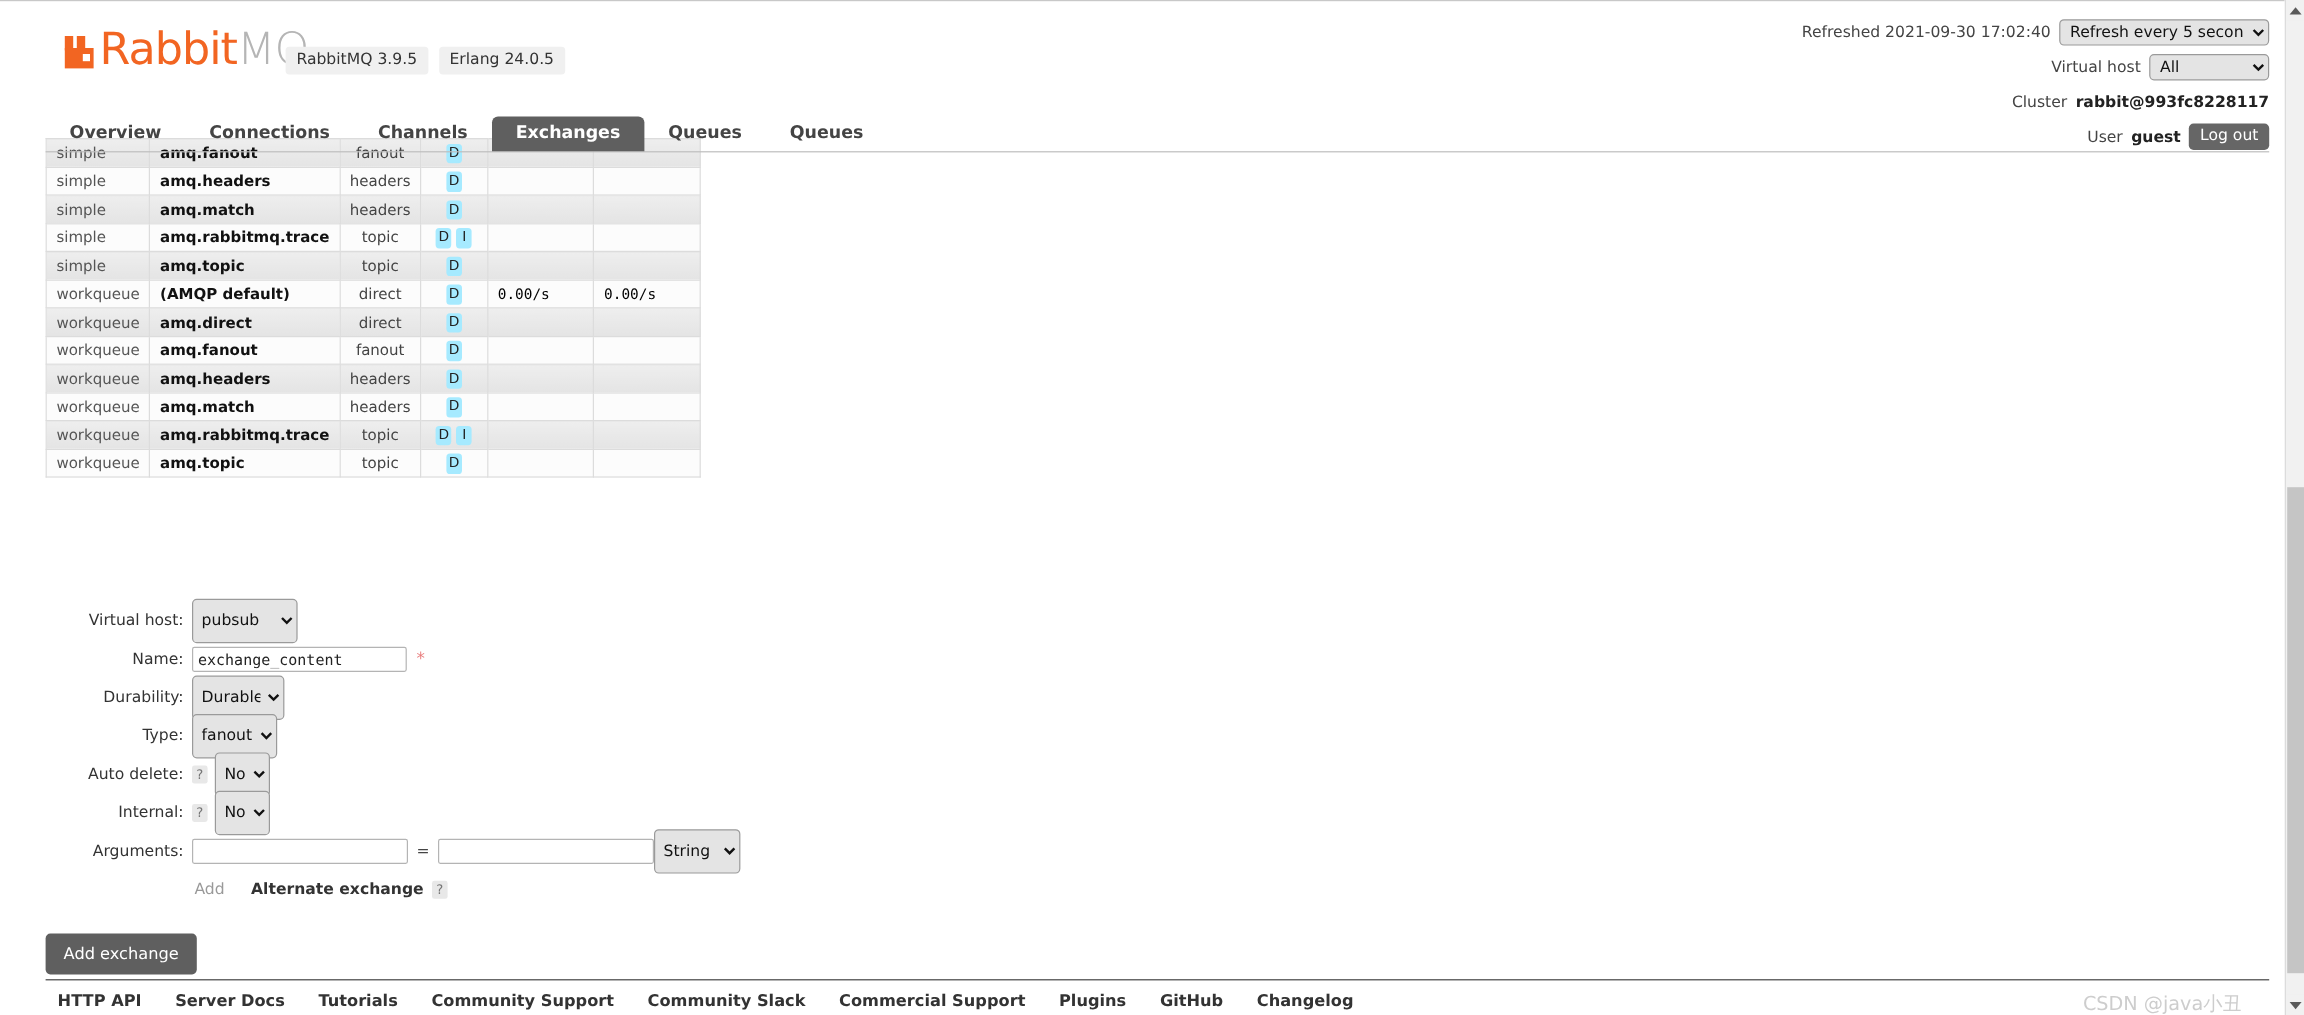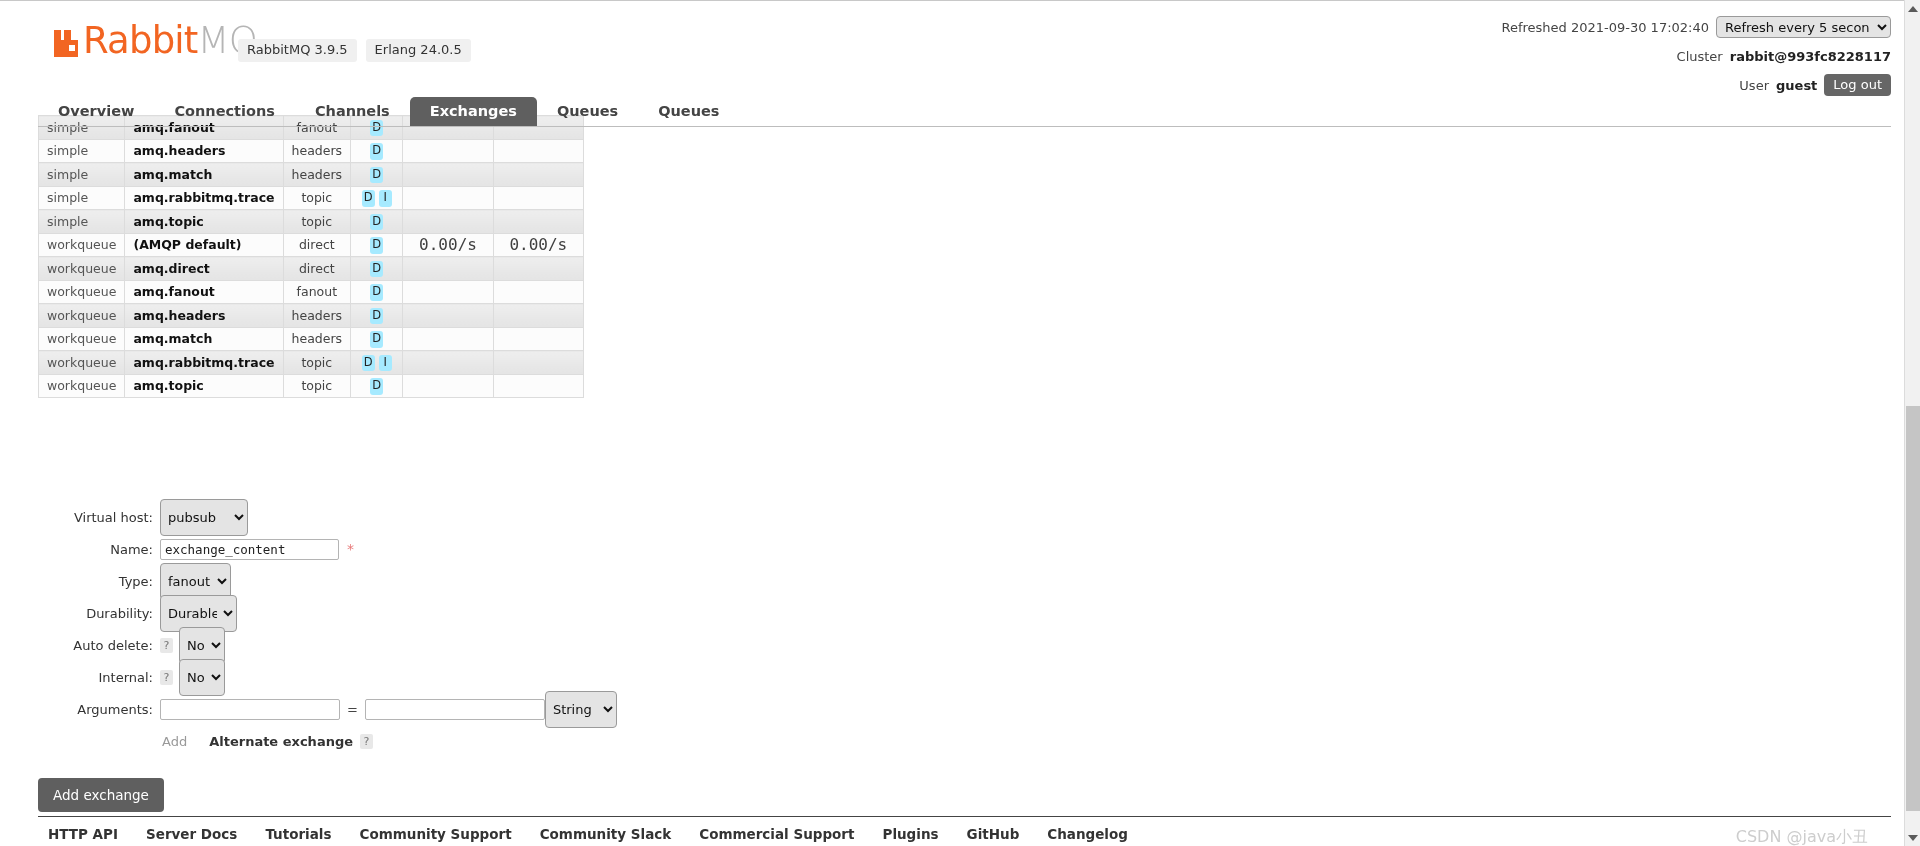--- a/index.html
+++ b/index.html
@@ -181,23 +181,23 @@
     vertical-align: middle;
     background: #fcfcfc;
   }
   table.listing tr.alt td {
     background: linear-gradient(to bottom, #eeeeee 0%, #e4e4e4 100%);
   }
   td.c-vhost { width: 84px; color: #555; font-size: 12.5px; }
   td.c-name  { width: 122px; font-weight: bold; color: #111; }
   td.c-type  { width: 62px; text-align: center; color: #444; }
   td.c-feat  { width: 66px; text-align: center; padding: 0 4px; }
-  td.c-rate  { width: 102px; text-align: center;
+  td.c-rate  { width: 102px; text-align: left;
                font-family: "DejaVu Sans Mono", "Liberation Mono", monospace;
-               font-size: 16px; color: #404040; }
+               font-size: 12px; color: #000000; }
   .badge {
     display: inline-block;
     background: #a6eaff;
     color: #222;
     font-size: 11.5px;
     width: 13px;
     text-align: center;
     border-radius: 3px;
     padding: 2px 1px 3px 1px;
     margin: 0 2px;
@@ -394,20 +394,24 @@
       <span class="version-pill">RabbitMQ 3.9.5</span>
       <span class="version-pill">Erlang 24.0.5</span>
     </div>
 
     <div id="status-block">
       <div class="status-row">
         <span class="lbl">Refreshed 2021-09-30 17:02:40</span>
         <select class="mini" id="refresh-select"><option value="Refresh every 5 seconds">Refresh every 5 seconds</option><option value="Refresh every 30 seconds">Refresh every 30 seconds</option><option value="Refresh every minute">Refresh every minute</option><option value="Refresh every 5 minutes">Refresh every 5 minutes</option><option value="Do not refresh">Do not refresh</option></select>
       </div>
       <div class="status-row">
+        <span class="lbl">Virtual host</span>
+        <select class="mini" id="vhost-select"><option value="All">All</option><option value="/">/</option><option value="pubsub">pubsub</option><option value="simple">simple</option><option value="workqueue">workqueue</option></select>
+      </div>
+      <div class="status-row">
         <span class="lbl">Cluster</span>
         <span class="val-bold">rabbit@993fc8228117</span>
       </div>
       <div class="status-row">
         <span class="lbl">User</span>
         <span class="val-bold">guest</span>
         <button class="logout-btn">Log out</button>
       </div>
     </div>
   </div>
@@ -533,27 +537,27 @@
       <select class="form-sel" id="sel-vhost"><option value="pubsub">pubsub</option><option value="simple">simple</option><option value="workqueue">workqueue</option><option value="/">/</option></select>
     </div>
 
     <div class="frow">
       <span class="flabel">Name:</span>
       <input class="text-in" id="in-name" type="text" value="exchange_content" style="">
       <span class="req-star">*</span>
     </div>
 
     <div class="frow">
+      <span class="flabel">Durability:</span>
+      <select class="form-sel" id="sel-dur"><option value="Durable">Durable</option><option value="Transient">Transient</option></select>
+    </div>
+
+    <div class="frow">
       <span class="flabel">Type:</span>
       <select class="form-sel" id="sel-type"><option value="fanout">fanout</option><option value="direct">direct</option><option value="topic">topic</option><option value="headers">headers</option></select>
-    </div>
-
-    <div class="frow">
-      <span class="flabel">Durability:</span>
-      <select class="form-sel" id="sel-dur"><option value="Durable">Durable</option><option value="Transient">Transient</option></select>
     </div>
 
     <div class="frow">
       <span class="flabel">Auto delete:</span>
       <span class="qmark">?</span>
       <select class="form-sel" id="sel-auto"><option value="No">No</option><option value="Yes">Yes</option></select>
     </div>
 
     <div class="frow">
       <span class="flabel">Internal:</span>

